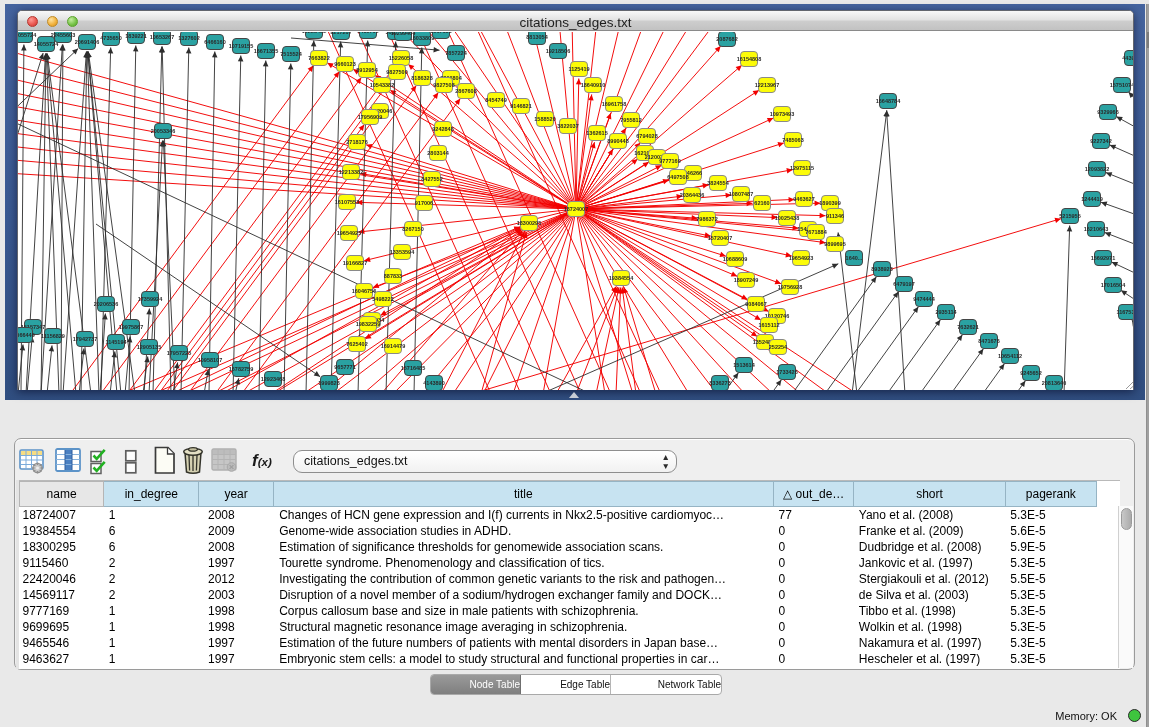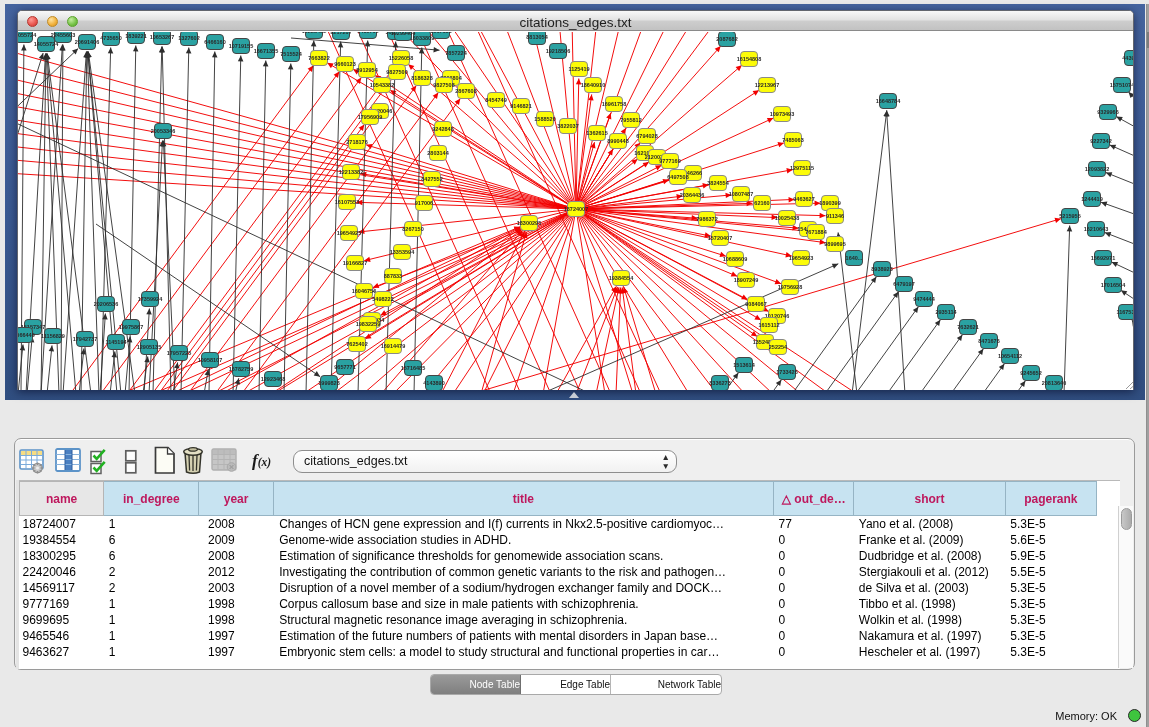--- a/index.html
+++ b/index.html
@@ -13,21 +13,21 @@
 #canvas{position:absolute;left:0;top:21px;width:1115px;height:358px;background:#fff;overflow:hidden}
 #tphead{position:absolute;left:0;top:401px;width:1149px;height:29px;background:linear-gradient(180deg,#ececec,#dfdfdf);border-bottom:1px solid #cfcfcf}
 #tphead .t{position:absolute;left:9px;top:7px;font-size:12.5px;color:#1c1c1c}
 #panel{position:absolute;left:14px;top:438px;width:1121px;height:232px;background:#efefef;border:1px solid #9a9a9a;border-radius:7px;box-shadow:inset 0 1px 0 #fff}
 #toolbar{position:absolute;left:0;top:0;width:100%;height:42px}
 #combo{position:absolute;left:278px;top:11px;width:384px;height:23px;background:linear-gradient(180deg,#ffffff,#f1f1f1);border:1.5px solid #8e8e8e;border-radius:9px;font-size:12.5px;color:#111;line-height:21px;padding-left:10px}
 #combo .arr{position:absolute;right:6px;top:2px;font-size:8.5px;color:#2b2b2b;line-height:8.5px;text-align:center}
 #tbl{position:absolute;left:1px;top:41px;width:1104px;height:189px;background:#fff;overflow:hidden;border-top:1px solid #b9b9b9}
 #rowhdr{position:absolute;left:1px;top:41px;width:3px;height:189px;background:#e4e4e4;z-index:5}
 table{border-collapse:collapse;table-layout:fixed;width:1078px;font-size:12px;margin-left:3px}
-th{background:#c7e3f1;border:1px solid #96b4c4;font-weight:bold;height:34px;font-size:12px;color:#be185d}
+th{background:#c7e3f1;border:1px solid #96b4c4;font-weight:normal;height:25px;font-size:12px;color:#000000}
 th.g{background:#e7e7e7;border-color:#b5b5b5}
 td{height:16px;padding:0 0 0 5px;color:#000;white-space:nowrap;overflow:hidden;font-size:12px}
 td.c0{padding-left:3px}td.c2{padding-left:9px}td.c3{padding-left:6px}
 .c0{width:84px}.c1{width:95px}.c2{width:74px}.c3{width:499px}.c4{width:80px}.c5{width:151px;text-align:left}.c6{width:91px}
 #vsb{position:absolute;right:1px;top:67px;width:15px;height:162px;background:#fafafa;border-left:1px solid #d0d0d0}
 #vsb .thumb{position:absolute;left:1.5px;top:2px;width:11px;height:22px;border-radius:6px;background:linear-gradient(90deg,#c8c8c8,#ababab);border:1px solid #9a9a9a}
 #tabs{position:absolute;left:430px;top:674px;height:21px;display:flex;border:1px solid #a9a9a9;border-radius:4px;overflow:hidden;background:#fff}
 .tab{font-size:10px;line-height:19px;text-align:right;color:#111;border-right:1px solid #b5b5b5}
 .tab.w1{width:90px}.tab.w2{width:90px}.tab.w3{width:110px}
 .tab.sel{background:linear-gradient(180deg,#9a9a9a,#7f7f7f);color:#fff;border-right:1px solid #6f6f6f}
@@ -732,21 +732,21 @@
        <ellipse cx="14" cy="4.4" rx="4.4" ry="1.8" fill="#c3bf9e" stroke="#33332a" stroke-width="1.3"></ellipse>
      </svg>
      <svg style="position:absolute;left:196px;top:9px" width="27" height="25" viewBox="0 0 27 25">
        <rect x="1" y="1" width="24" height="21" rx="1.5" fill="#c6c6c6" stroke="#b0b0b0" stroke-width="1.4"></rect>
        <rect x="2" y="2" width="22" height="4" fill="#bdbdbd"></rect>
        <path d="M7 1 V22 M13 1 V22 M19 1 V22 M1 6.5 H25 M1 11.5 H25 M1 16.5 H25" stroke="#b4b4b4"></path>
        <circle cx="20.5" cy="19" r="4.3" fill="#bbbbbb" stroke="#a8a8a8"></circle>
        <path d="M18.6 17.1 l3.8 3.8 M22.4 17.1 l-3.8 3.8" stroke="#a0a0a0" stroke-width="1.3"></path>
      </svg>
      <div style="position:absolute;left:237px;top:448px;"></div>
-     <div style="position:absolute;left:237px;top:12px;font-size:17px;color:#1a1a1a;font-family:Liberation Serif, serif;font-style:italic;font-weight:bold">f<span style="font-size:11.5px;font-weight:bold">(x)</span></div>
+     <div style="position:absolute;left:237px;top:12px;font-size:17px;color:#1a1a1a;font-family:Liberation Sans, sans-serif;font-style:italic;font-weight:bold">f<span style="font-size:11.5px;font-weight:bold">(x)</span></div>
      <div id="combo">citations_edges.txt<div class="arr">▲<br>▼</div></div>
    </div>
    <div id="rowhdr"></div>
       <div id="tbl">
      <table>
       <colgroup>
             <col style="width:84px">
             <col style="width:95px">
             <col style="width:74px">
             <col style="width:499px">
@@ -787,20 +787,29 @@
 <tr>
               <td class="c0">18300295</td>
               <td class="c1">6</td>
               <td class="c2">2008</td>
               <td class="c3">Estimation of significance thresholds for genomewide association scans.</td>
               <td class="c4">0</td>
               <td class="c5">Dudbridge et al. (2008)</td>
               <td class="c6">5.9E-5</td>
             </tr>
 <tr>
+              <td class="c0">9115460</td>
+              <td class="c1">2</td>
+              <td class="c2">1997</td>
+              <td class="c3">Tourette syndrome. Phenomenology and classification of tics.</td>
+              <td class="c4">0</td>
+              <td class="c5">Jankovic et al. (1997)</td>
+              <td class="c6">5.3E-5</td>
+            </tr>
+<tr>
               <td class="c0">22420046</td>
               <td class="c1">2</td>
               <td class="c2">2012</td>
               <td class="c3">Investigating the contribution of common genetic variants to the risk and pathogen…</td>
               <td class="c4">0</td>
               <td class="c5">Stergiakouli et al. (2012)</td>
               <td class="c6">5.5E-5</td>
             </tr>
 <tr>
               <td class="c0">14569117</td>

